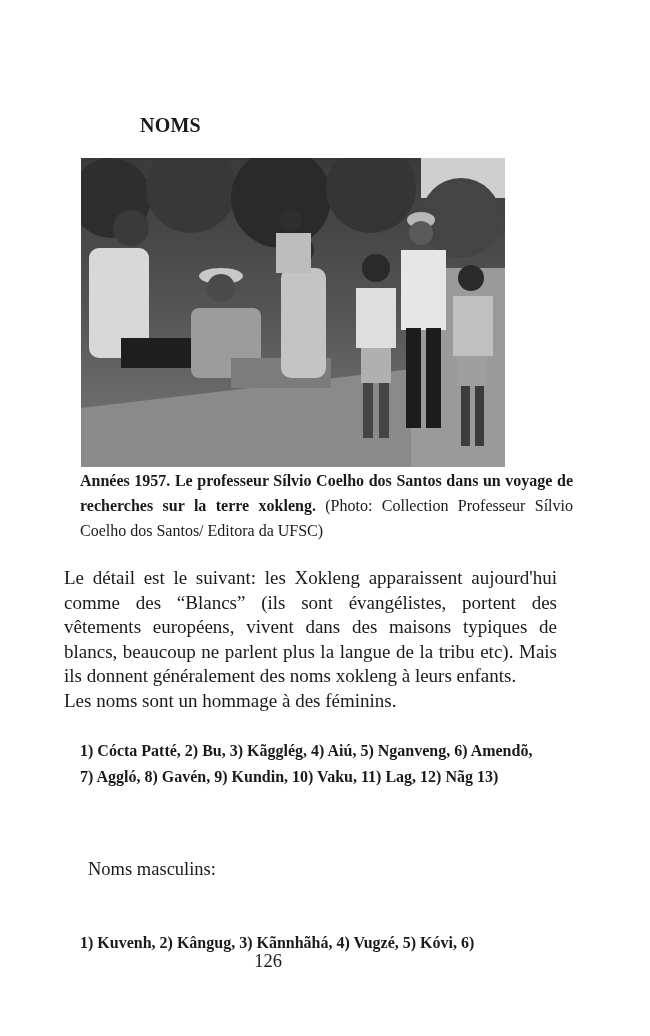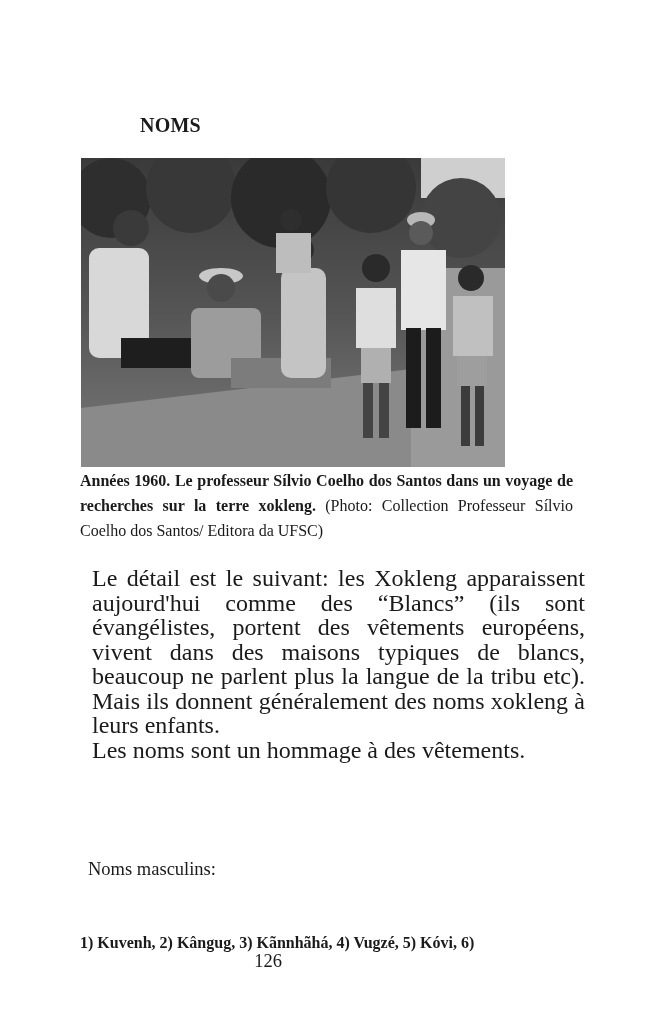--- a/index.html
+++ b/index.html
@@ -3,21 +3,21 @@
 <meta charset="utf-8">
 <style>
   html, body { margin: 0; padding: 0; background: #ffffff; }
   body { width: 650px; height: 1036px; position: relative; overflow: hidden;
          font-family: "Liberation Serif", "DejaVu Serif", serif; color: #1a1a1a; }
   .section-title { position: absolute; left: 140px; top: 114px; font-weight: bold; font-size: 20px; letter-spacing: 0.2px; }
   .photo { position: absolute; left: 81px; top: 158px; width: 424px; height: 309px; overflow: hidden; background: #6a6a6a; }
   .photo svg { display: block; width: 100%; height: 100%; }
   .caption { position: absolute; left: 80px; top: 468px; width: 493px; font-size: 16px; line-height: 25px; text-align: justify; }
   .caption b { font-weight: bold; }
-  .body-text { position: absolute; left: 92px; width: 493px; font-size: 24px; line-height: 24.5px; text-align: justify; }
+  .body-text { position: absolute; left: 64px; width: 493px; font-size: 19px; line-height: 24.5px; text-align: justify; }
   .p1 { top: 566px; }
   .line-left { text-align: left; }
   .names { position: absolute; left: 80px; width: 500px; font-size: 16px; line-height: 25.5px; font-weight: bold; }
   .names-f { top: 738px; }
   .label-m { position: absolute; left: 88px; top: 859px; font-size: 18.5px; }
   .names-m { top: 882px; margin-top: 48px; }
   .page-number { position: absolute; left: 0; width: 536px; top: 951px; text-align: center; font-size: 18.5px; }
 </style>
 </head>
 <body>
@@ -70,28 +70,30 @@
     <rect x="325" y="170" width="15" height="100" fill="#1c1c1c"></rect>
     <rect x="345" y="170" width="15" height="100" fill="#1c1c1c"></rect>
     <circle cx="390" cy="120" r="13" fill="#2a2a2a"></circle>
     <rect x="372" y="138" width="40" height="60" fill="#c0c0c0"></rect>
     <rect x="376" y="198" width="30" height="30" fill="#9e9e9e"></rect>
     <rect x="380" y="228" width="9" height="60" fill="#3c3c3c"></rect>
     <rect x="394" y="228" width="9" height="60" fill="#3c3c3c"></rect>
   </svg>
 </div>
 
-<div class="caption"><b>Années 1960. Le professeur Sílvio Coelho dos Santos dans un voyage de recherches sur la terre xokleng.</b><span> (Photo: Collection Professeur Sílvio Coelho dos Santos/ Editora da UFSC)</span></div>
+<div class="caption"><b>Années 1957. Le professeur Sílvio Coelho dos Santos dans un voyage de recherches sur la terre xokleng.</b><span> (Photo: Collection Professeur Sílvio Coelho dos Santos/ Editora da UFSC)</span></div>
 
 <div class="body-text p1">
   <div>Le détail est le suivant: les Xokleng apparaissent aujourd'hui comme des “Blancs” (ils sont évangélistes, portent des vêtements européens, vivent dans des maisons typiques de blancs, beaucoup ne parlent plus la langue de la tribu etc). Mais ils donnent généralement des noms xokleng à leurs enfants.</div>
-  <div class="line-left">Les noms sont un hommage à des vêtements.</div>
+  <div class="line-left">Les noms sont un hommage à des féminins.</div>
 </div>
 
 <div class="names names-f">
+  <div>1) Cócta Patté, 2) Bu, 3) Kãgglég, 4) Aiú, 5) Nganveng, 6) Amendõ,</div>
+  <div>7) Aggló, 8) Gavén, 9) Kundin, 10) Vaku, 11) Lag, 12) Nãg 13)</div>
 </div>
 
 <div class="label-m">Noms masculins:</div>
 
 <div class="names names-m">
   <div>1) Kuvenh, 2) Kângug, 3) Kãnnhãhá, 4) Vugzé, 5) Kóvi, 6)</div>
 </div>
 
 <div class="page-number">126</div>
 

